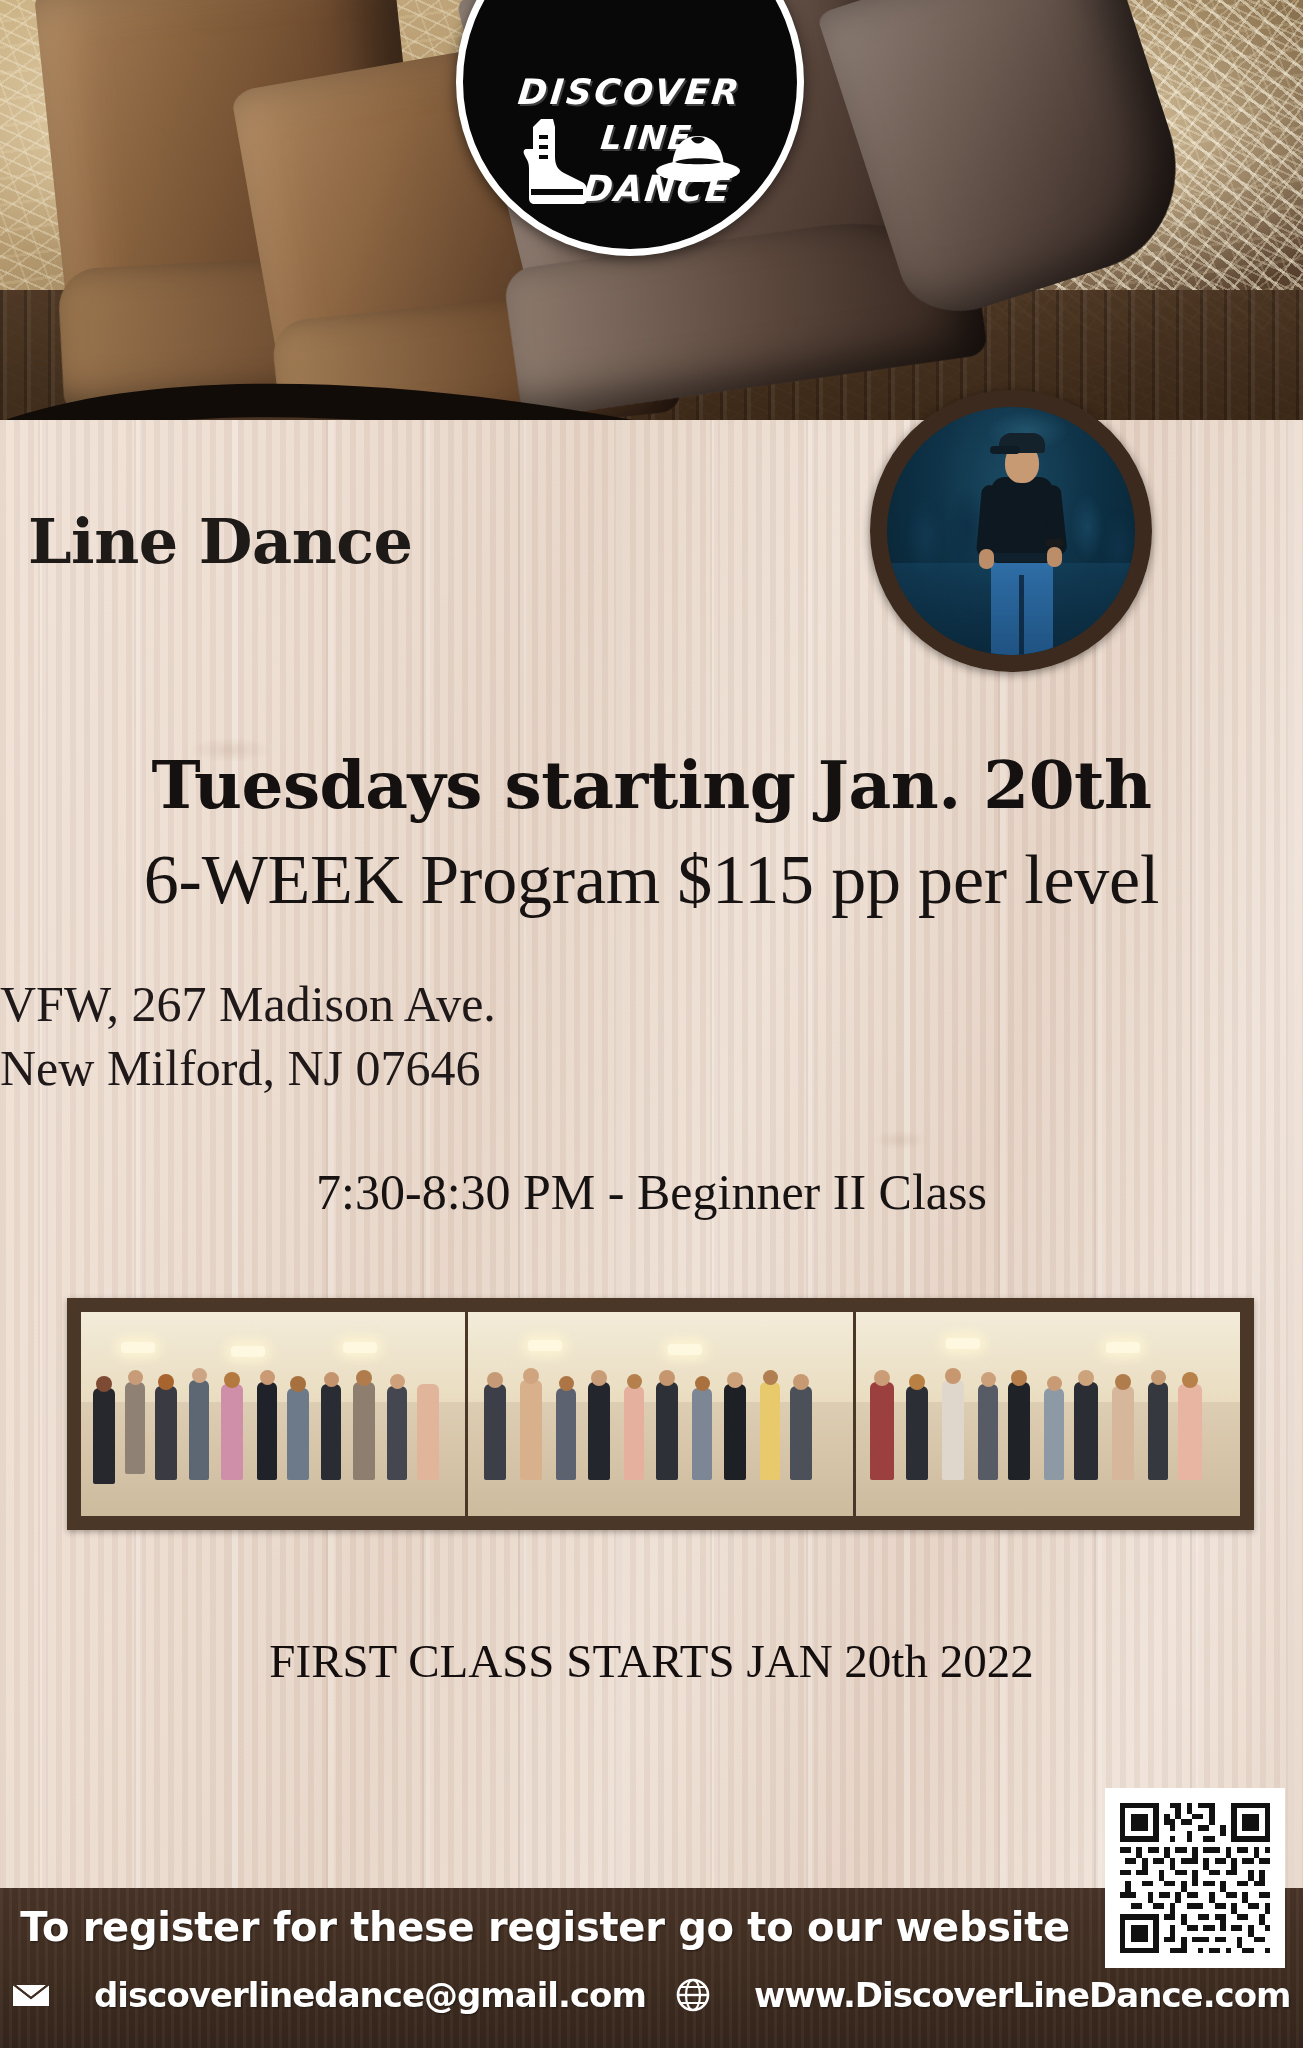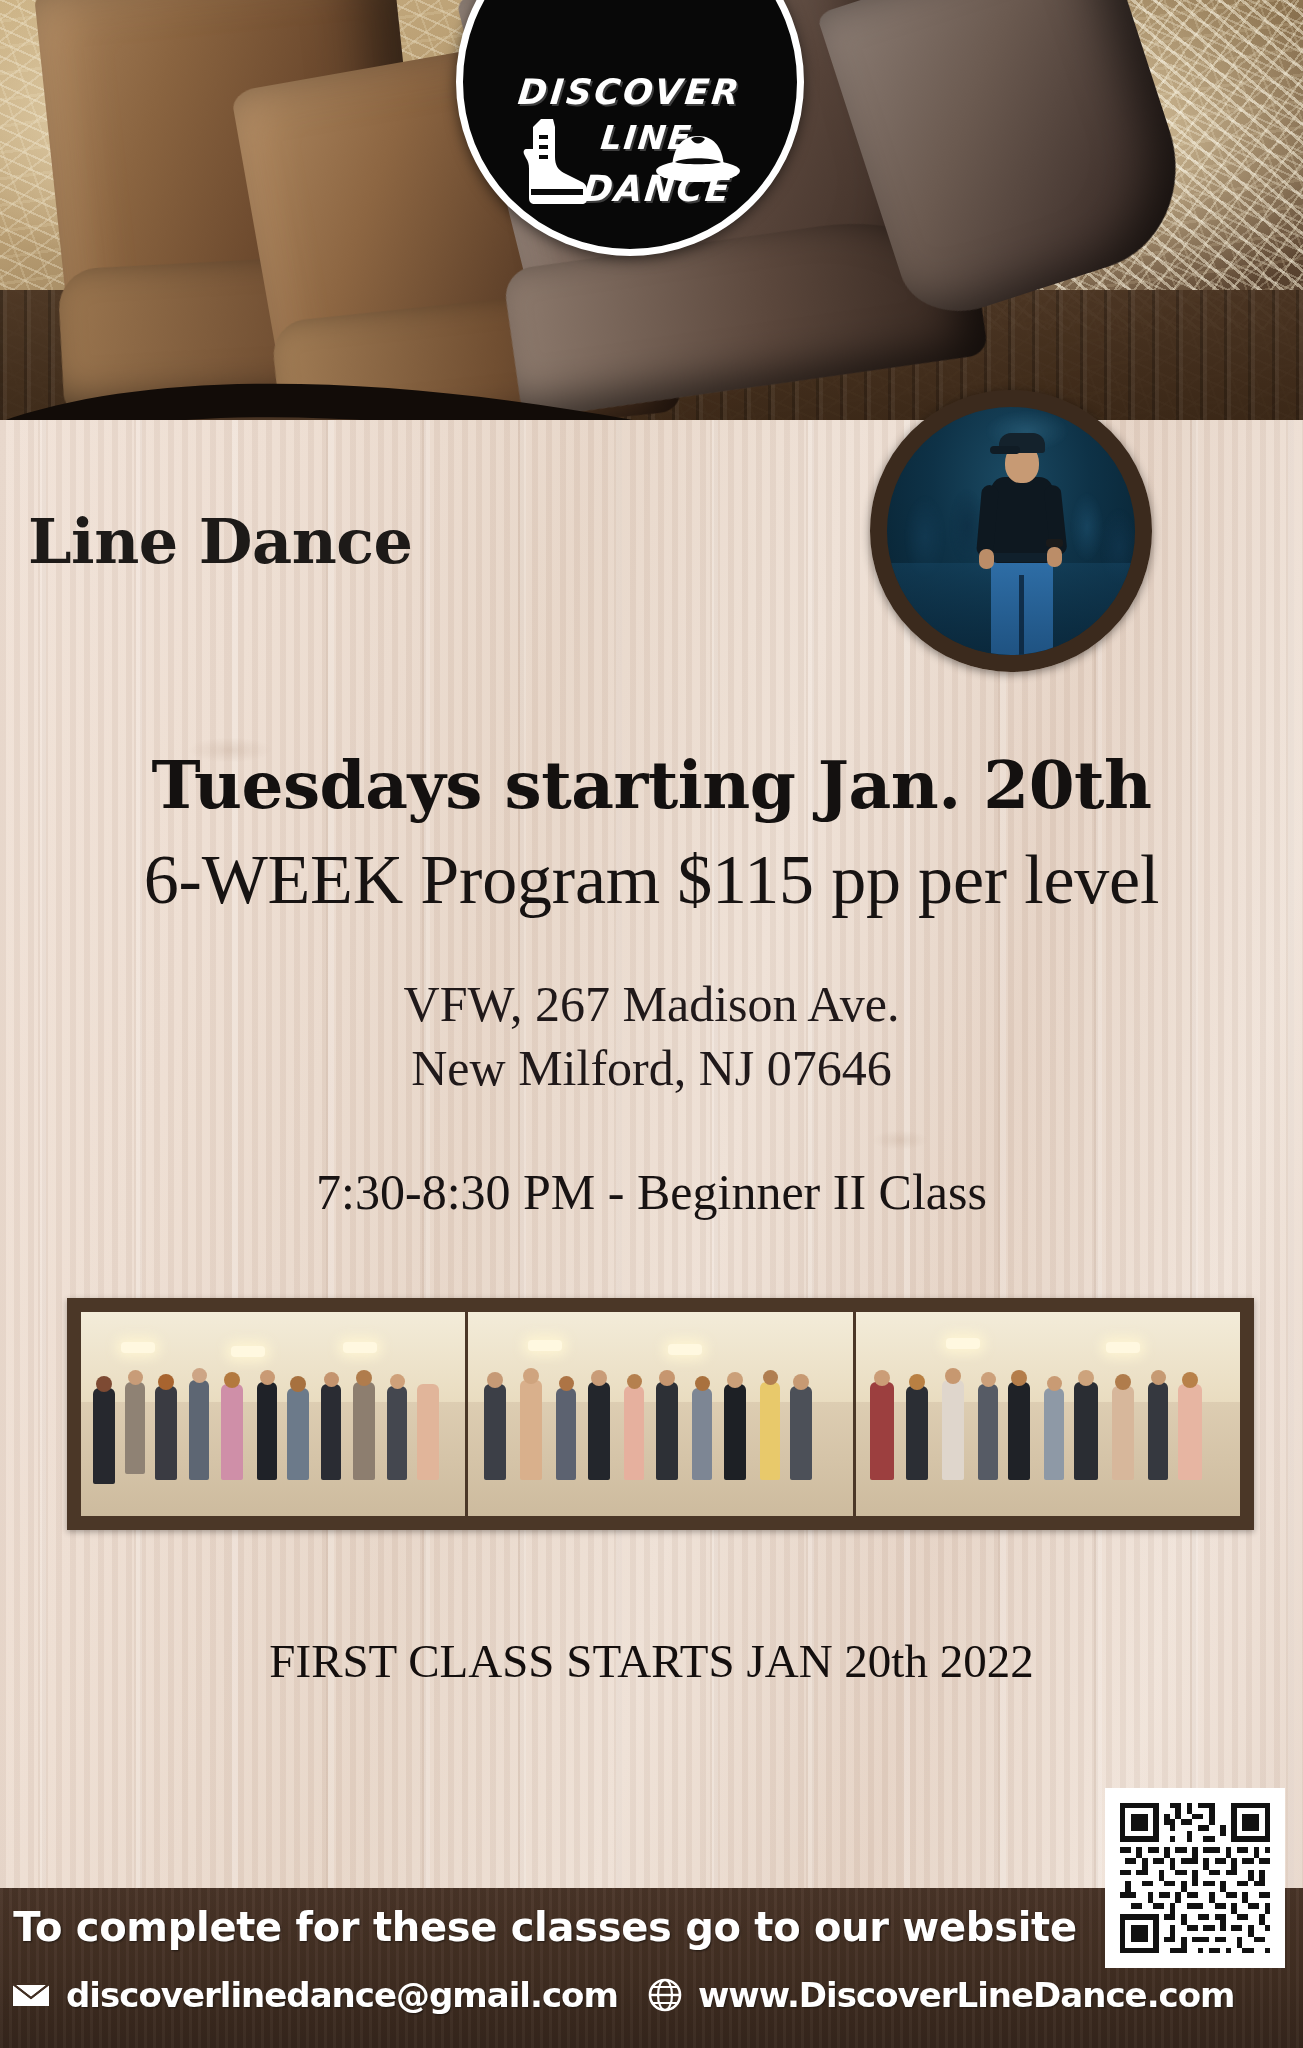--- a/index.html
+++ b/index.html
@@ -176,21 +176,21 @@
     position:absolute;left:0;top:746px;width:1303px;text-align:center;
     font-family:"DejaVu Serif", serif;font-weight:bold;font-size:66px;color:#141110;
     letter-spacing:-.5px;
   }
   .subline{
     position:absolute;left:0;top:840px;width:1303px;text-align:center;
     font-family:"Liberation Serif", serif;font-weight:normal;font-size:70px;color:#171312;
     letter-spacing:-.2px;
   }
   .address{
-    position:absolute;left:0;top:972px;width:1303px;text-align:center;
+    position:absolute;left:0;top:972px;width:1303px;text-align:left;
     font-family:"Liberation Serif", serif;font-size:50px;line-height:1.28;color:#20191a;
   }
   .times{
     position:absolute;left:0;top:1160px;width:1303px;text-align:center;
     font-family:"Liberation Serif", serif;font-size:50px;line-height:1.30;color:#181313;
   }
 
   
   .strip{
     position:absolute;left:67px;top:1298px;width:1187px;height:232px;
@@ -232,21 +232,21 @@
     letter-spacing:-.3px;z-index:38;
     text-shadow:1px 1px 2px rgba(0,0,0,.5);
   }
   .contact{
     position:absolute;left:0;top:1975px;width:1303px;
     display:flex;align-items:center;gap:16px;padding-left:12px;
     color:#fff;font-family:"DejaVu Sans", sans-serif;font-weight:bold;font-size:34px;
     letter-spacing:-1px;z-index:38;
   }
   .contact .ic{display:inline-flex;align-items:center;}
-  .contact .txt{text-shadow:1px 1px 2px rgba(0,0,0,.45);}
+  .contact .txt{text-shadow:1px 1px 2px rgba(0,0,0,.45);margin-left:28px;}
 </style>
 </head>
 <body>
 
 <div class="page">
 
   <div class="hero">
     <div class="straw"></div>
     <div class="straw-right"></div>
     <div class="floorwood"></div>
@@ -524,21 +524,21 @@
           <rect x="27" y="27" width="1" height="1"></rect>
         <rect x="19" y="5" width="1" height="2"></rect>
           <rect x="9" y="3" width="1" height="2"></rect>
         <rect x="18" y="21" width="1" height="1"></rect>
       </g>
     </svg>
   </div>
 
   <div class="bar"></div>
 
-  <div class="cta">To complete for these classes go to our website</div>
+  <div class="cta">To register for these register go to our website</div>
 
   <div class="contact">
     <span class="ic">
       <svg width="38" height="28" viewBox="0 0 38 28" aria-hidden="true">
         <rect x="1" y="3" width="36" height="22" fill="#ffffff"></rect>
         <path d="M1 3 L19 17 L37 3 Z" fill="#ffffff" stroke="#412e22" stroke-width="2"></path>
         <path d="M1 3 L19 17 L37 3" fill="none" stroke="#412e22" stroke-width="2"></path>
       </svg>
     </span>
     <span class="txt">discoverlinedance@gmail.com</span>

